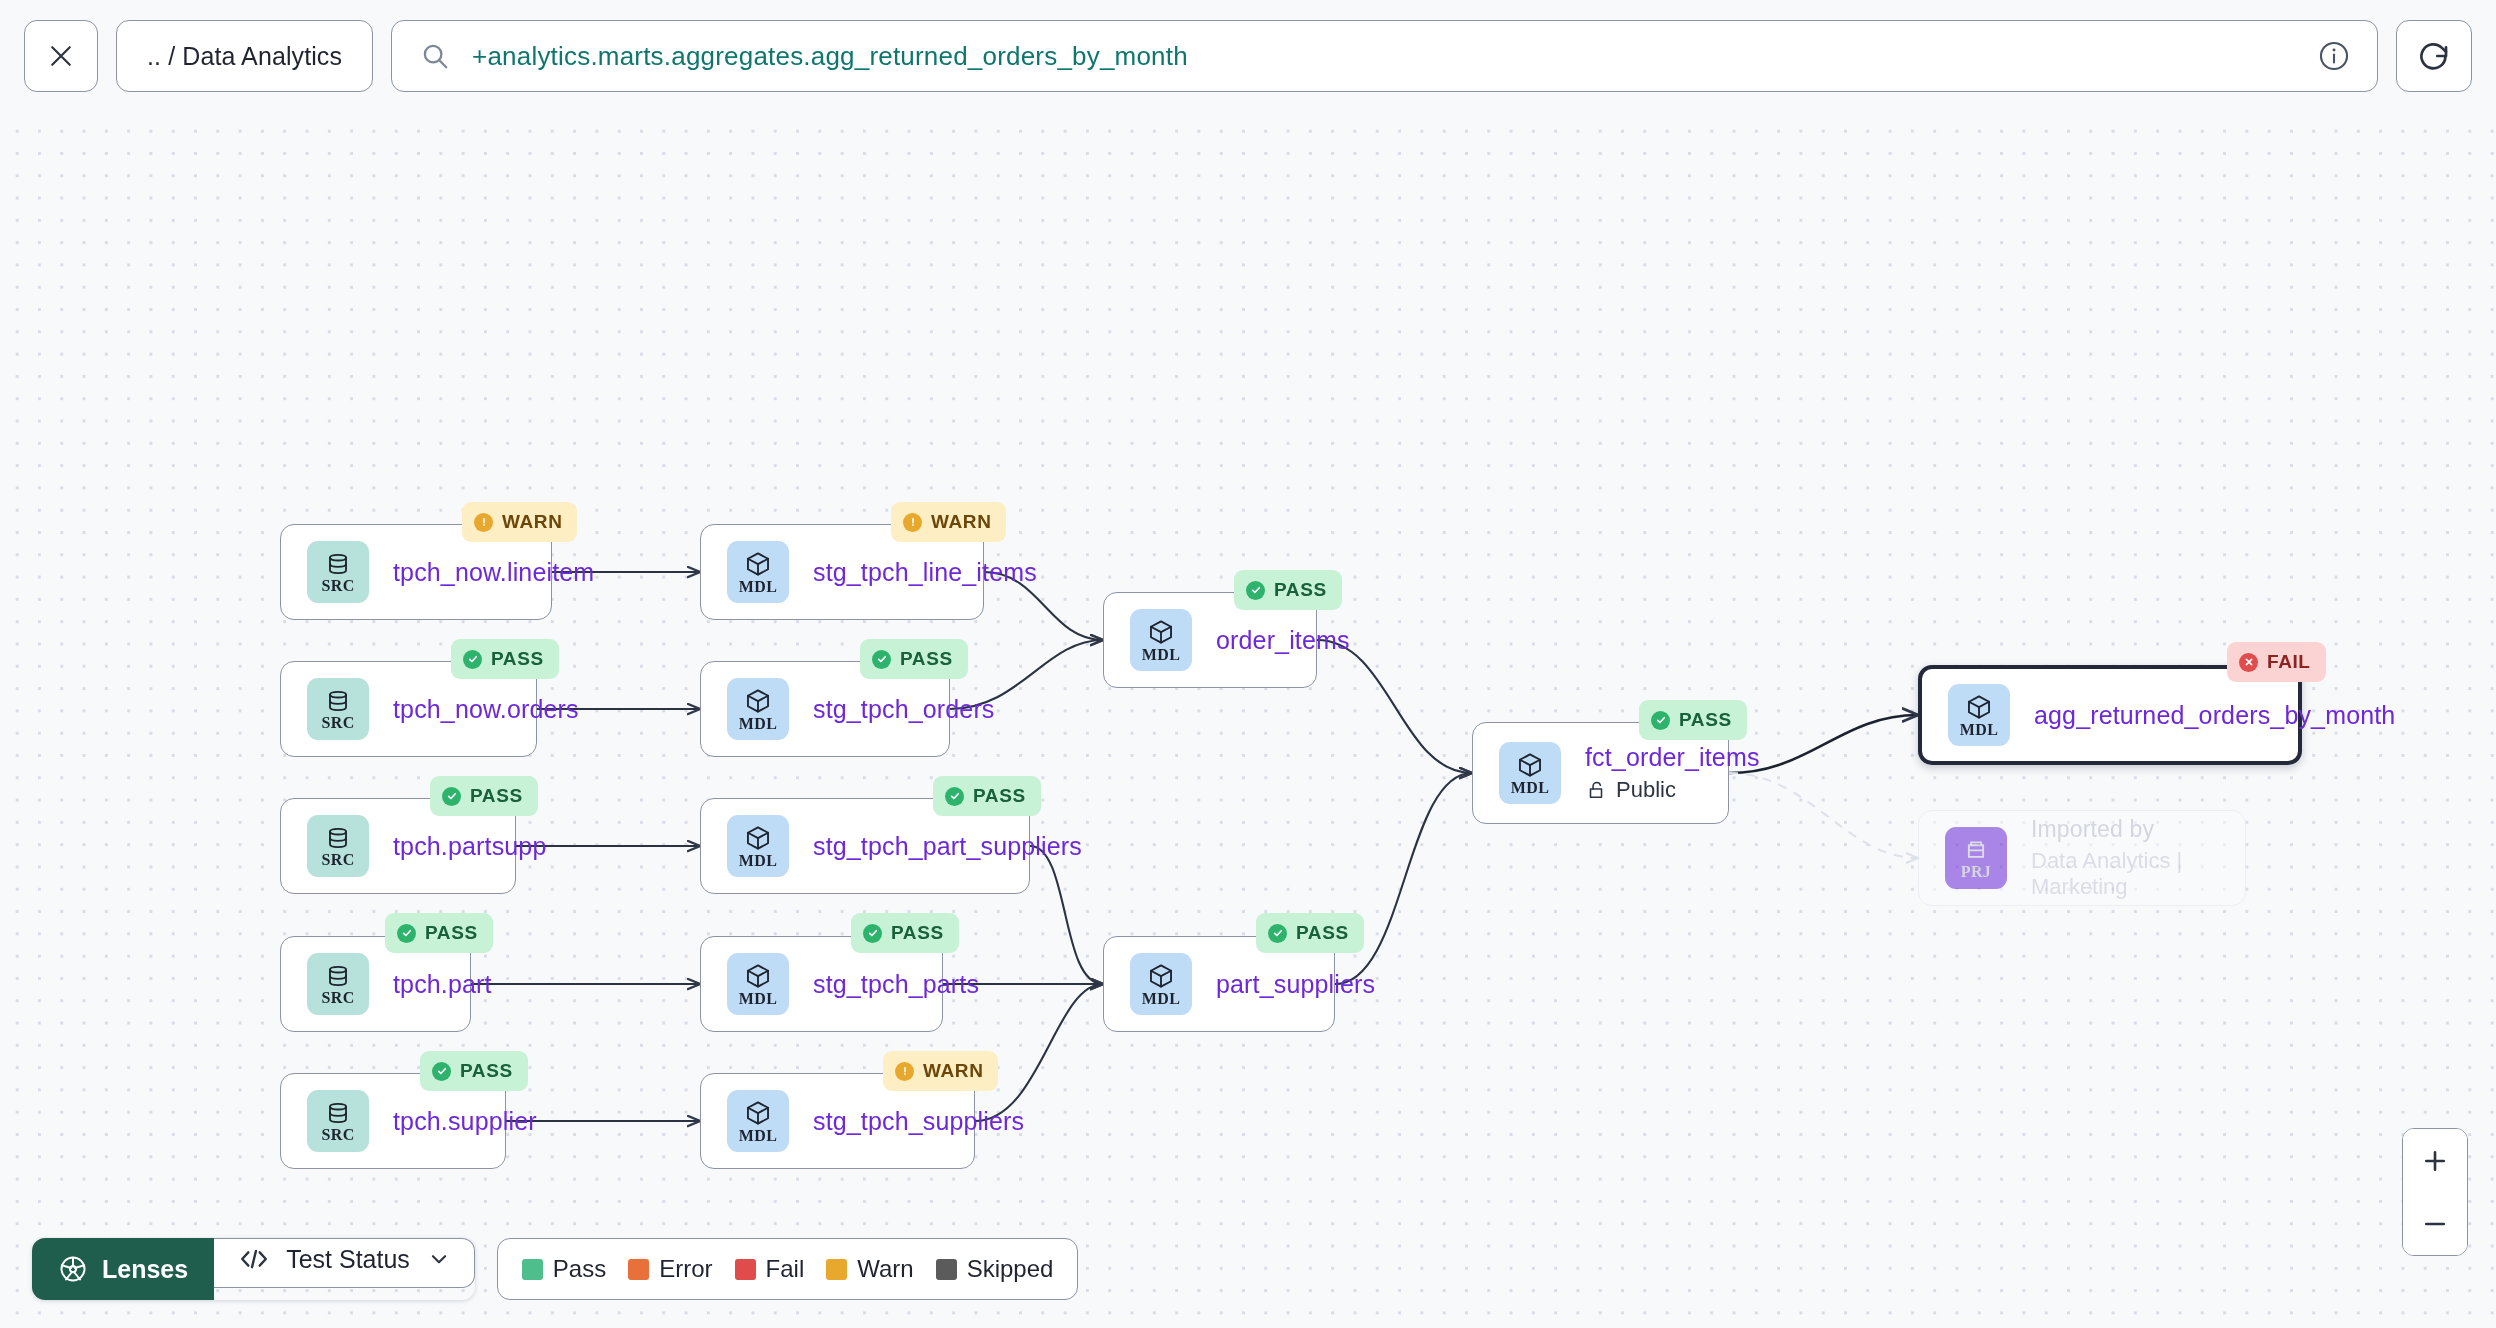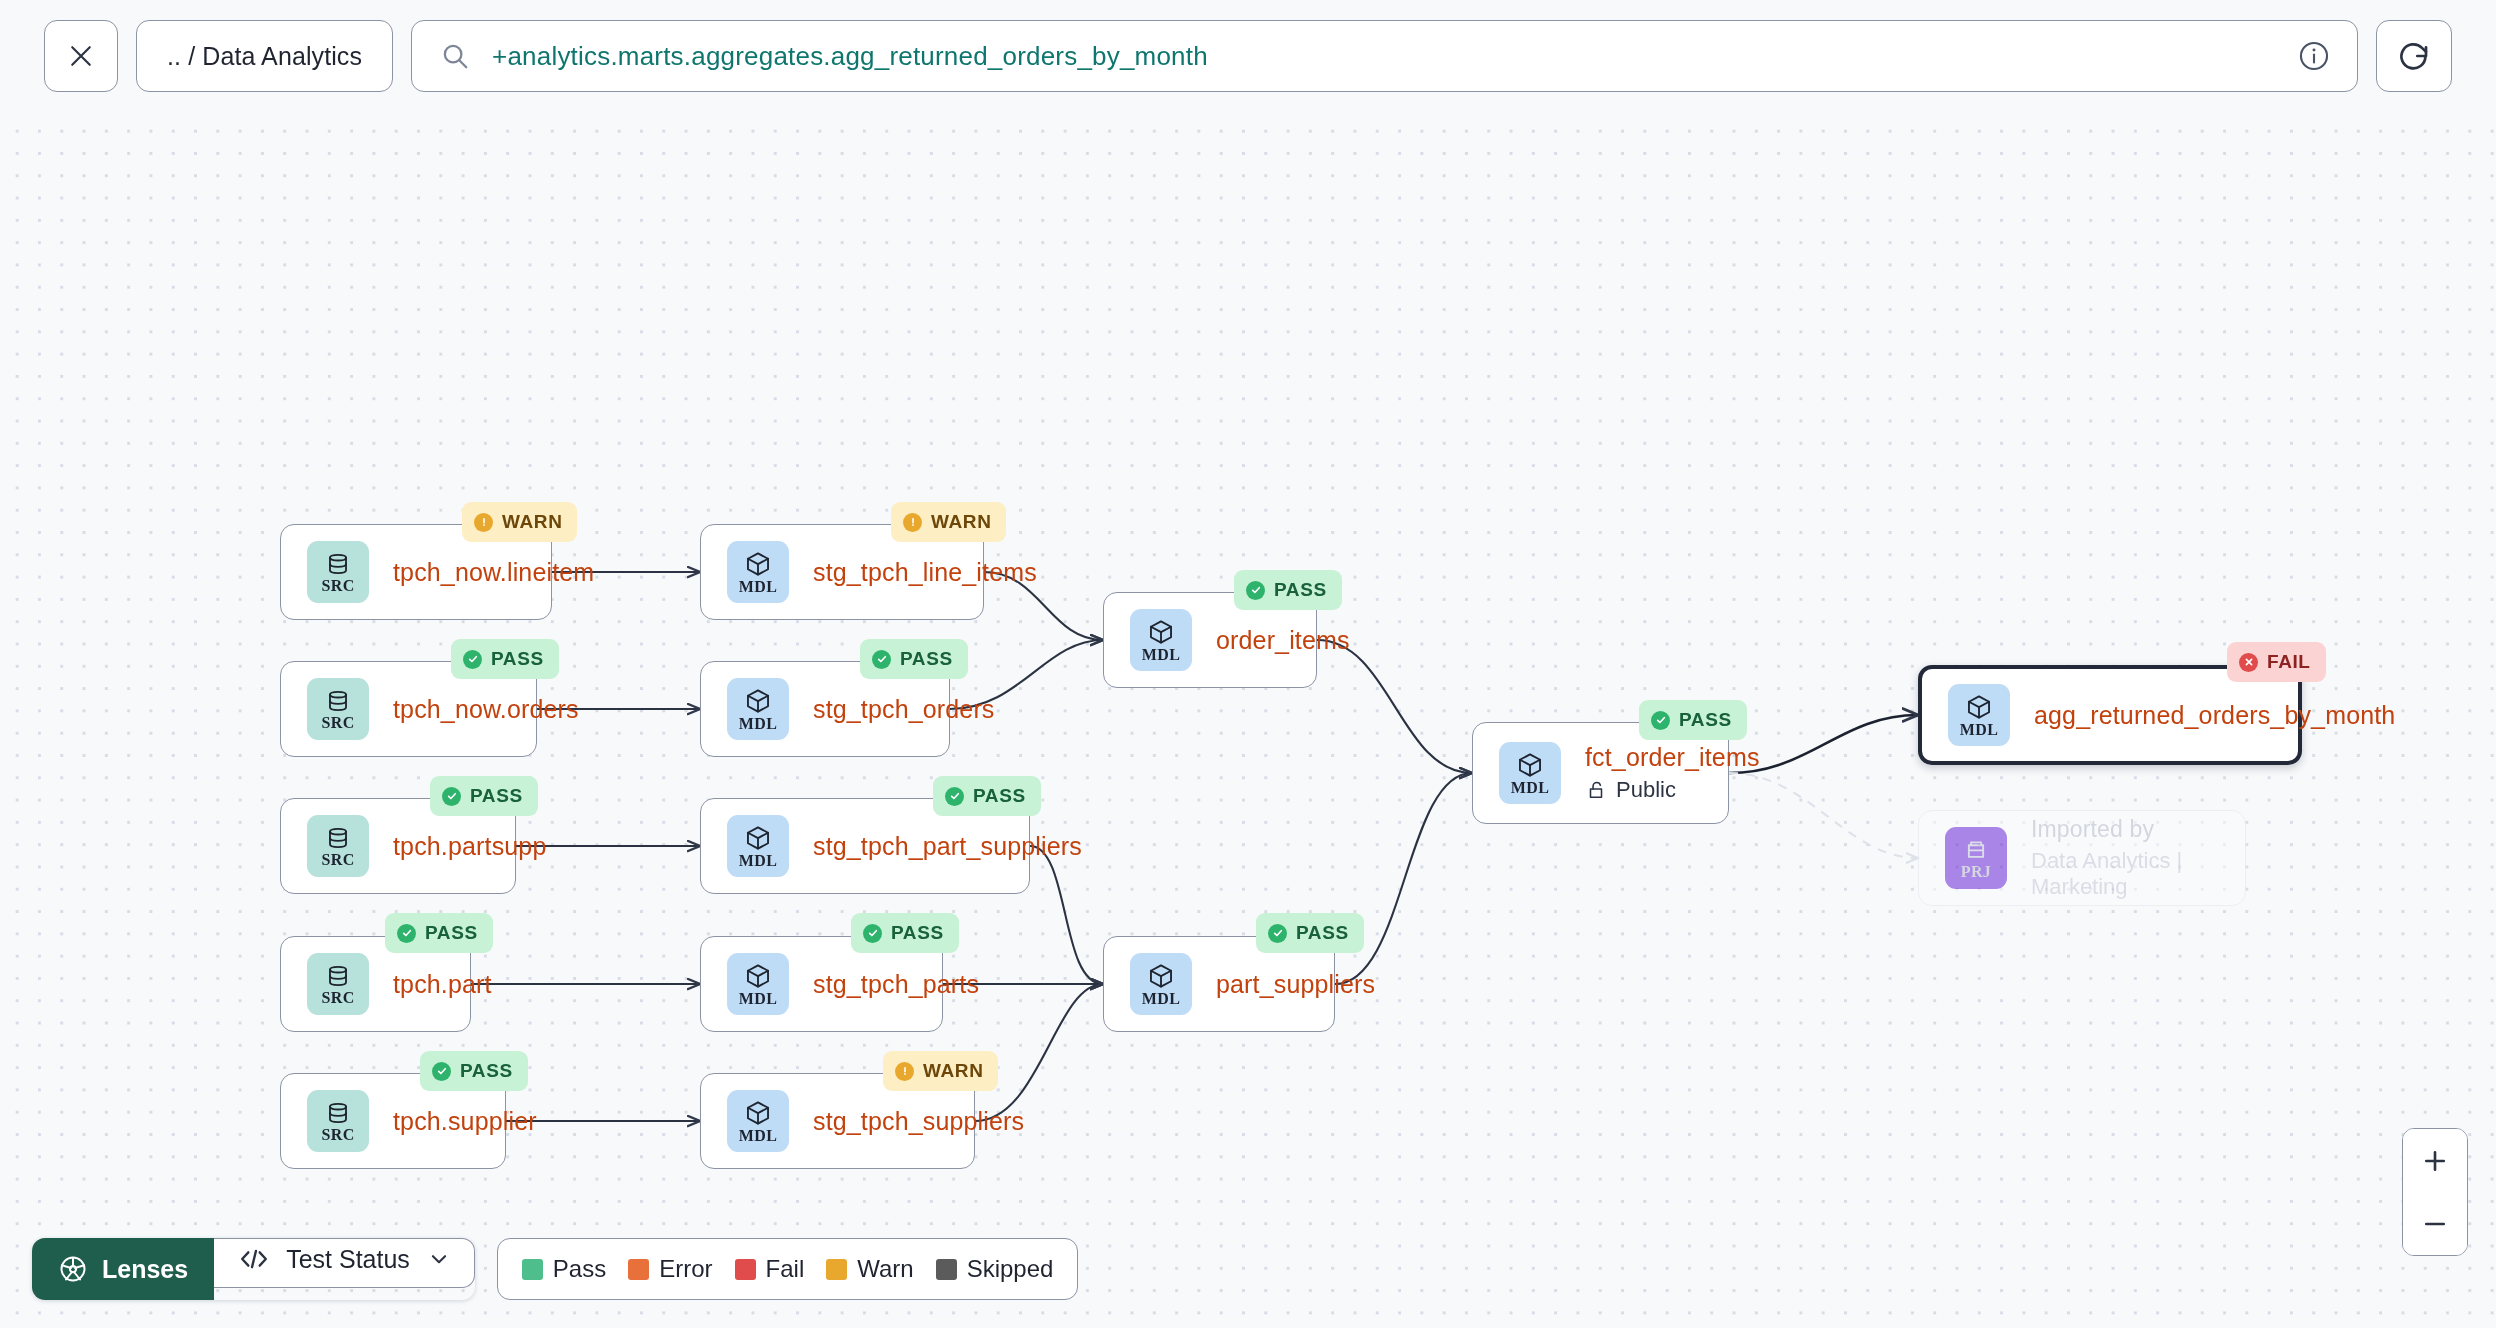--- a/index.html
+++ b/index.html
@@ -15,21 +15,21 @@
 
   
   .topbar {
     position: absolute;
     top: 0; left: 0;
     width: 2496px;
     height: 112px;
     background: #f7f9fb;
     display: flex;
     align-items: center;
-    padding: 0 44px;
+    padding: 0 24px;
     gap: 18px;
     z-index: 40;
   }
 
   .tb-btn {
     height: 72px;
     background: #ffffff;
     border: 1.6px solid #8b93a5;
     border-radius: 13px;
     display: flex;
@@ -137,21 +137,21 @@
     color: #1d2430;
     letter-spacing: .4px;
     line-height: 1;
   }
   .badge-type.prj .bt-label { color: #b9bccb; }
 
   .node-body { display: flex; flex-direction: column; justify-content: center; gap: 5px; }
 
   .node-title {
     font-size: 25px;
-    color: #c2410c;
+    color: #6d28d9;
     letter-spacing: .15px;
     white-space: nowrap;
   }
   .node.ghost .node-title { color: #b6bbc9; font-size: 23px; }
 
   .node-sub {
     display: flex;
     align-items: center;
     gap: 9px;
     font-size: 22px;

